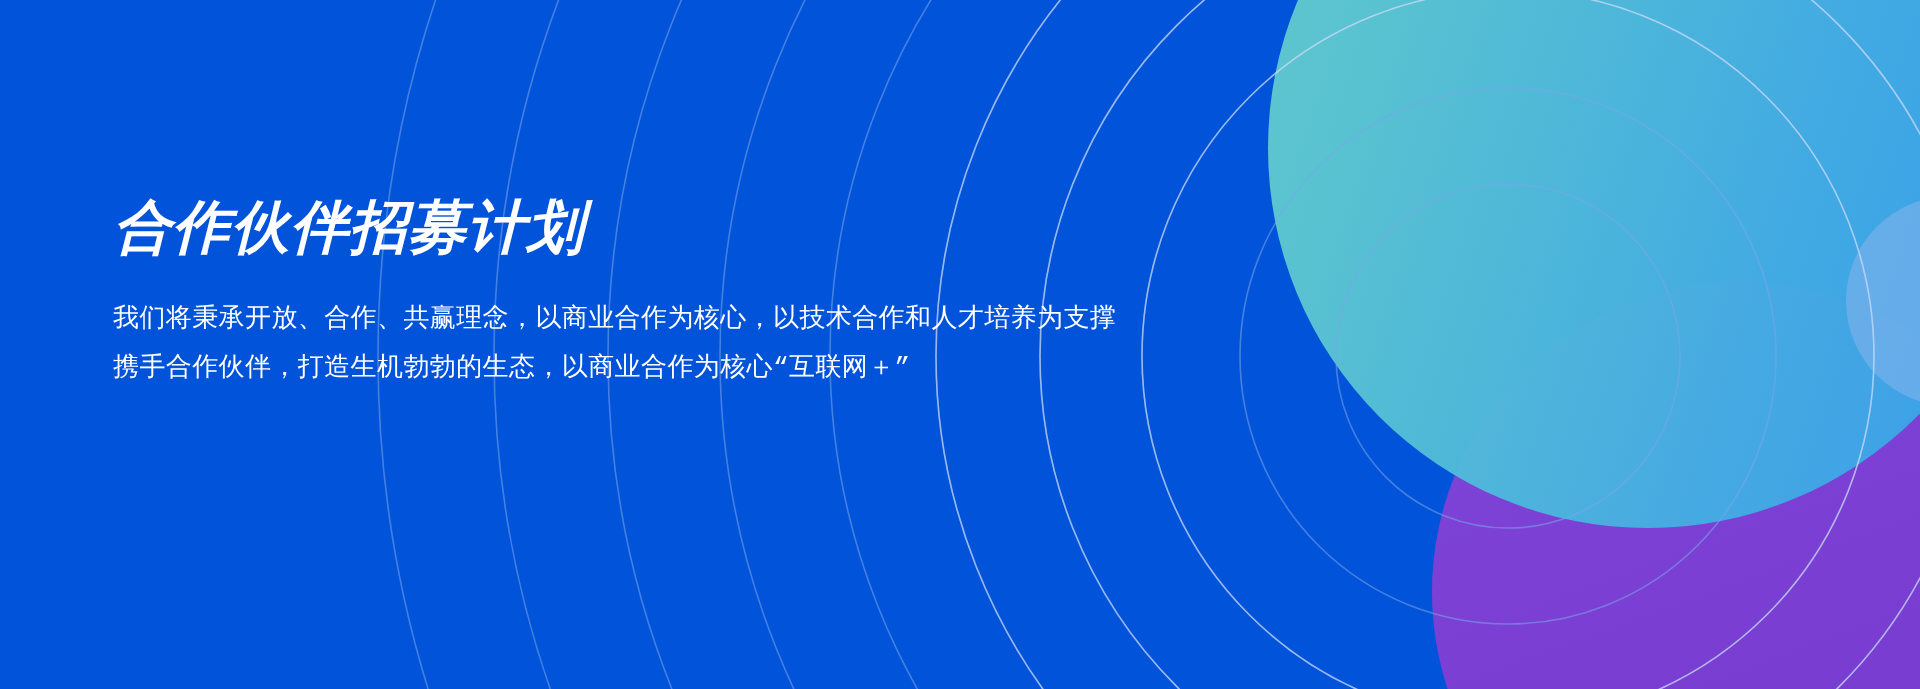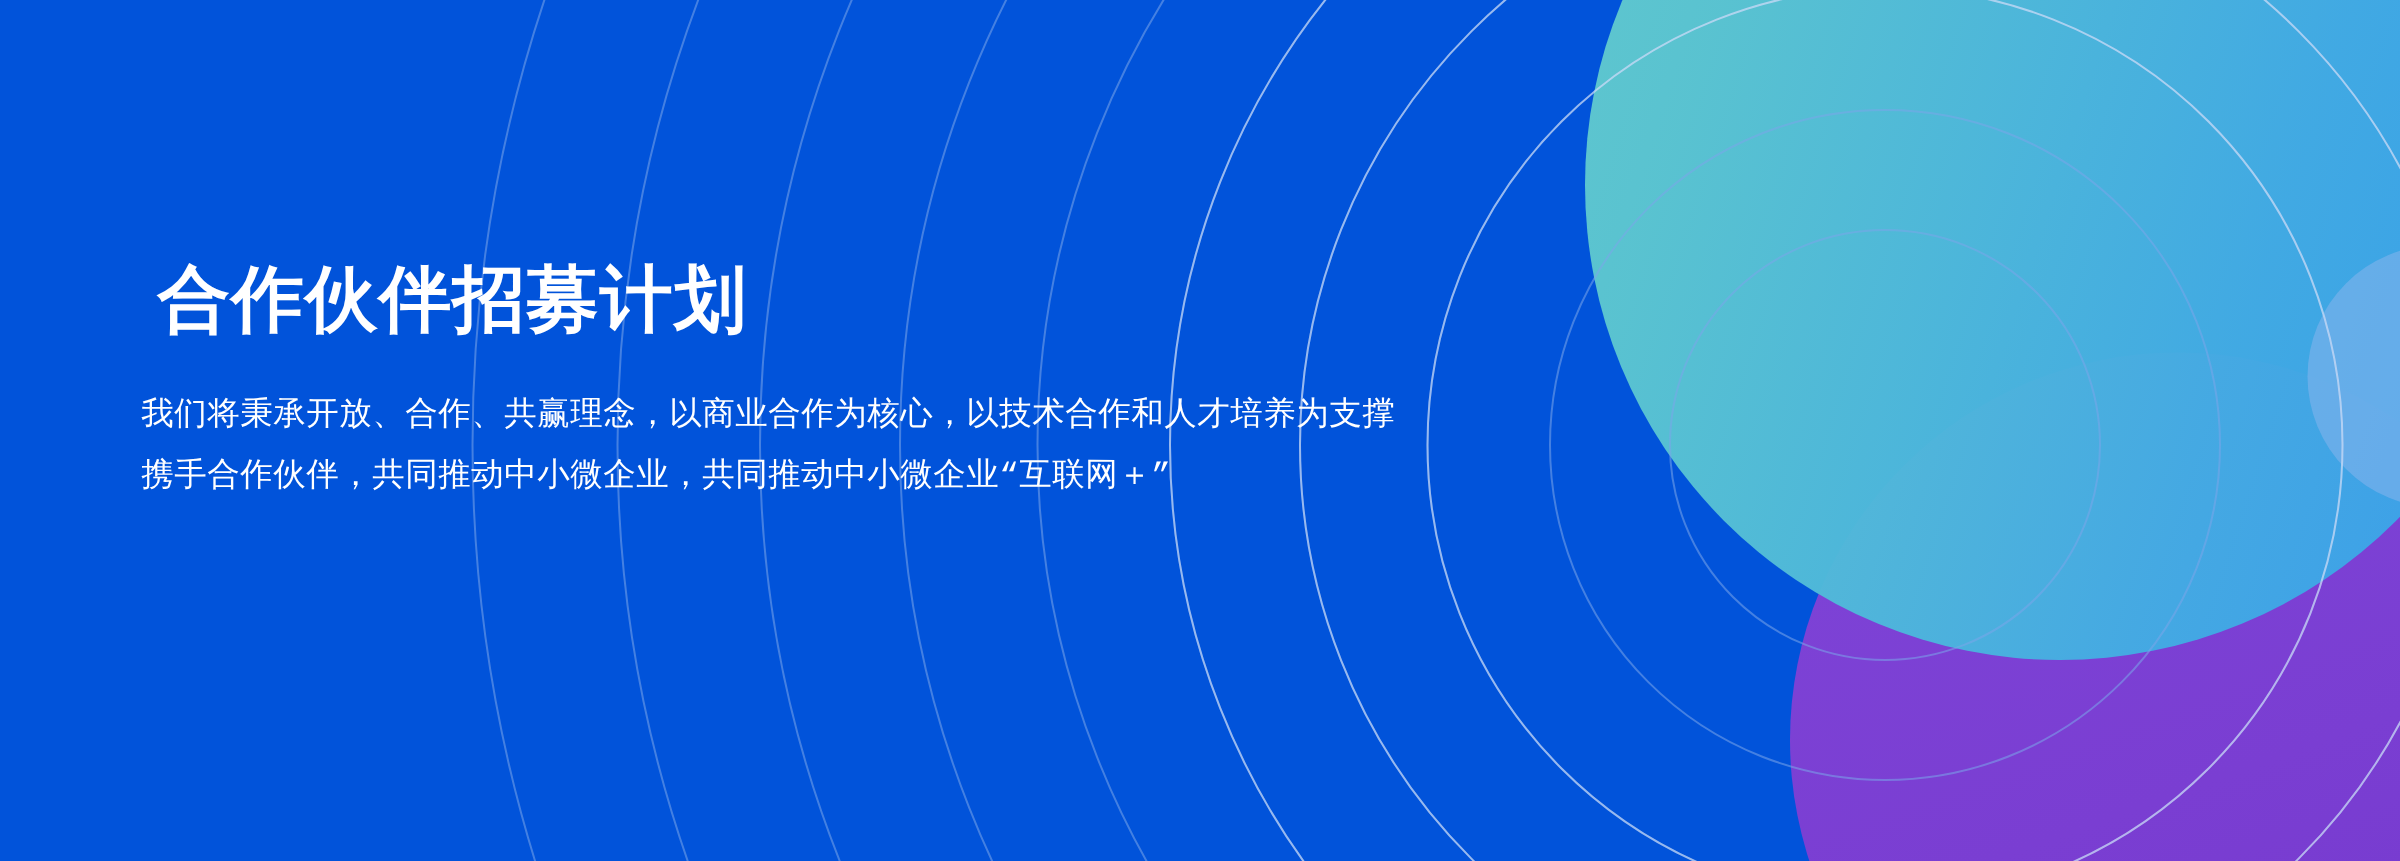--- a/index.html
+++ b/index.html
@@ -76,27 +76,28 @@
   }
 
   
   .content {
     position: absolute;
     left: 113px;
     top: 196px;
     width: 1500px;
   }
   .headline {
-    margin: 13px;
+    margin: 0;
     color: #ffffff;
     font-size: 58px;
     font-weight: 700;
     line-height: 1.06;
     letter-spacing: 1px;
     white-space: nowrap;
+    font-style: italic;
   }
   .subhead {
     margin: 38px 0 0 0;
     color: #ffffff;
     font-size: 26px;
     font-weight: 400;
     line-height: 1.85;
     letter-spacing: 0.4px;
     font-family: Liberation Mono, monospace;
   }
@@ -136,17 +137,17 @@
       </g>
     </svg>
 
   </div>
 
   <div class="content">
     <h1 class="headline">合作伙伴招募计划</h1>
 
     <p class="subhead">
       <span class="subhead-line">我们将秉承开放、合作、共赢理念，以商业合作为核心，以技术合作和人才培养为支撑</span>
-      <span class="subhead-line">携手合作伙伴，共同推动中小微企业，共同推动中小微企业“互联网＋”</span>
+      <span class="subhead-line">携手合作伙伴，打造生机勃勃的生态，以商业合作为核心“互联网＋”</span>
     </p>
   </div>
 
 </div>
 
 </body></html>

